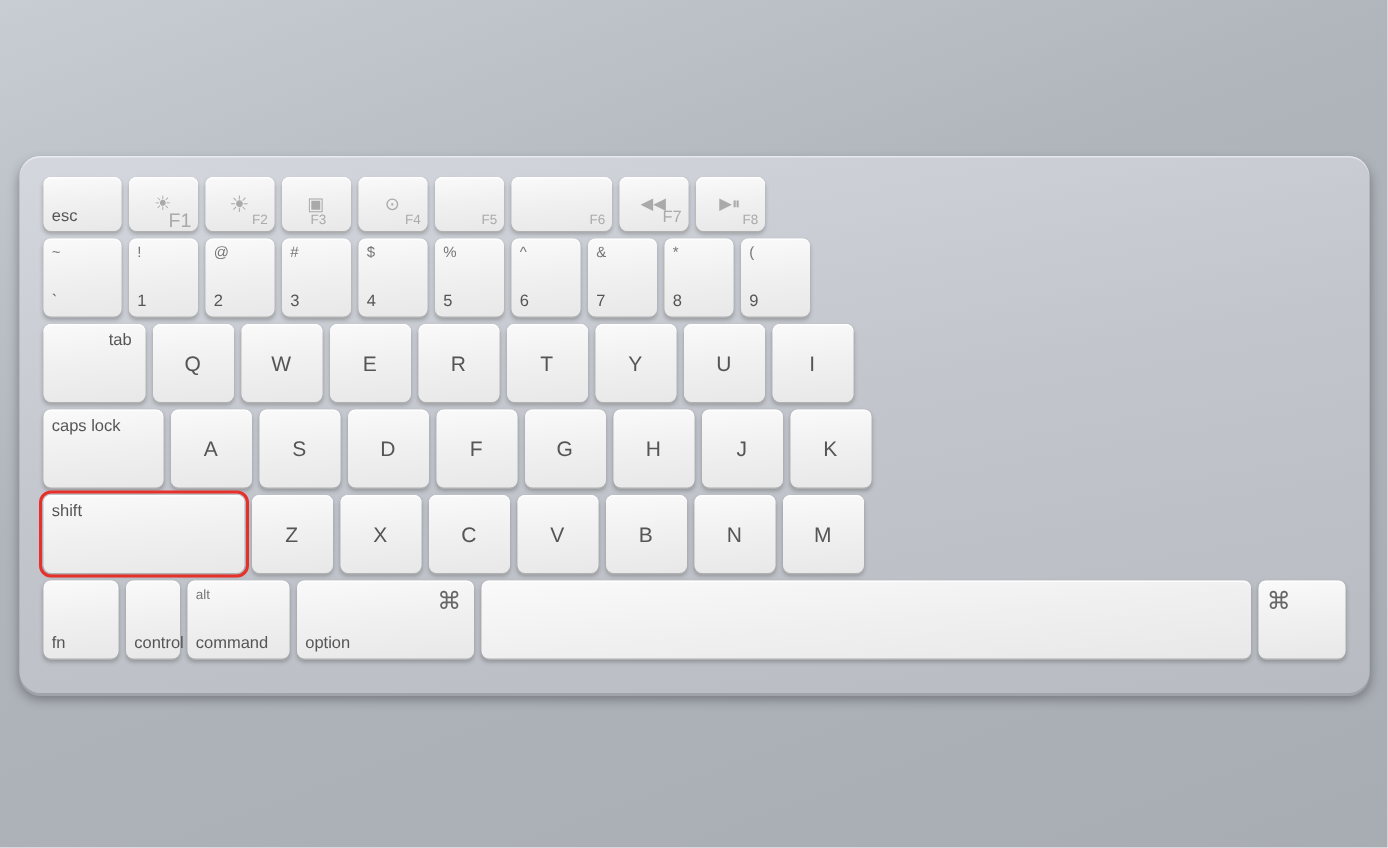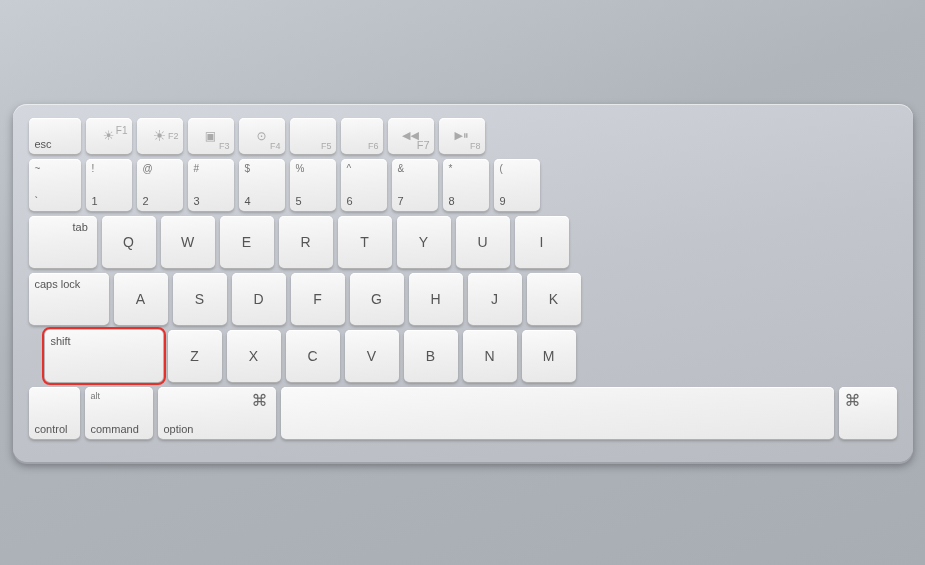--- a/index.html
+++ b/index.html
@@ -92,38 +92,38 @@
 <body>
 
 <div class="keyboard">
 
   <div class="key-row">
     <div class="key key-fn" style="width:52px;">
       <span class="bottom-label">esc</span>
     </div>
     <div class="key key-fn" style="width:46px; align-items:center; justify-content:center;">
       <span style="font-size:13px;color:#aaa;">☀</span>
-      <span style="font-size:10px;color:#aaa;position:absolute;bottom:18px;right:4px;">F1</span>
+      <span style="font-size:13px;color:#aaa;position:absolute;bottom:0;right:4px;">F1</span>
     </div>
     <div class="key key-fn" style="width:46px; align-items:center; justify-content:center;">
       <span style="font-size:15px;color:#aaa;">☀</span>
-      <span style="font-size:9px;color:#aaa;position:absolute;bottom:13px;right:4px;">F2</span>
+      <span style="font-size:9px;color:#aaa;position:absolute;bottom:3px;right:4px;">F2</span>
     </div>
     <div class="key key-fn" style="width:46px; align-items:center; justify-content:center;">
       <span style="font-size:12px;color:#aaa;">▣</span>
-      <span style="font-size:9px;color:#aaa;position:absolute;bottom:3px;right:4px;margin-top:38px;">F3</span>
+      <span style="font-size:9px;color:#aaa;position:absolute;bottom:3px;right:16px;margin-top:38px;">F3</span>
     </div>
     <div class="key key-fn" style="width:46px; align-items:center; justify-content:center;">
       <span style="font-size:12px;color:#aaa;">⊙</span>
       <span style="font-size:9px;color:#aaa;position:absolute;bottom:3px;right:4px;">F4</span>
     </div>
     <div class="key key-fn" style="width:46px;">
       <span style="font-size:9px;color:#aaa;position:absolute;bottom:3px;right:4px;">F5</span>
     </div>
-    <div class="key key-fn" style="width:42px;">
+    <div class="key key-fn" style="width:67px;">
       <span style="font-size:9px;color:#aaa;position:absolute;bottom:3px;right:4px;">F6</span>
     </div>
     <div class="key key-fn" style="width:46px; align-items:center; justify-content:center;">
       <span style="font-size:11px;color:#aaa;">◀◀</span>
       <span style="font-size:11px;color:#aaa;position:absolute;bottom:3px;right:4px;">F7</span>
     </div>
     <div class="key key-fn" style="width:46px; align-items:center; justify-content:center;">
       <span style="font-size:11px;color:#aaa;">▶⏸</span>
       <span style="font-size:9px;color:#aaa;position:absolute;bottom:3px;right:4px;">F8</span>
     </div>
@@ -226,21 +226,21 @@
     </div>
     <div class="key" style="width:54px; align-items:center; justify-content:center;">
       <span class="center-label">J</span>
     </div>
     <div class="key" style="width:54px; align-items:center; justify-content:center;">
       <span class="center-label">K</span>
     </div>
   </div>
 
   <div class="key-row">
-    <div class="key key-shift-highlight" style="width:118px; justify-content:flex-start; padding-top:6px;margin-left:16px;">
+    <div class="key key-shift-highlight" style="width:134px; justify-content:flex-start; padding-top:6px;">
       <span class="bottom-label">shift</span>
     </div>
     <div class="key" style="width:54px; align-items:center; justify-content:center;">
       <span class="center-label">Z</span>
     </div>
     <div class="key" style="width:54px; align-items:center; justify-content:center;">
       <span class="center-label">X</span>
     </div>
     <div class="key" style="width:54px; align-items:center; justify-content:center;">
       <span class="center-label">C</span>
@@ -253,21 +253,24 @@
     </div>
     <div class="key" style="width:54px; align-items:center; justify-content:center;">
       <span class="center-label">N</span>
     </div>
     <div class="key" style="width:54px; align-items:center; justify-content:center;">
       <span class="center-label">M</span>
     </div>
   </div>
 
   <div class="key-row">
-    <div class="key" style="width:51px;">
+    <div class="key" style="width:50px;">
+      <span class="bottom-label">fn</span>
+    </div>
+    <div class="key" style="width:36px;">
       <span class="bottom-label">control</span>
     </div>
     <div class="key" style="width:68px;">
       <span class="top-label" style="font-size:9px;">alt</span>
       <span class="bottom-label">command</span>
     </div>
     <div class="key" style="width:118px;">
       <span style="position:absolute;top:4px;right:8px;font-size:16px;color:#666;">⌘</span>
       <span class="bottom-label">option</span>
     </div>

